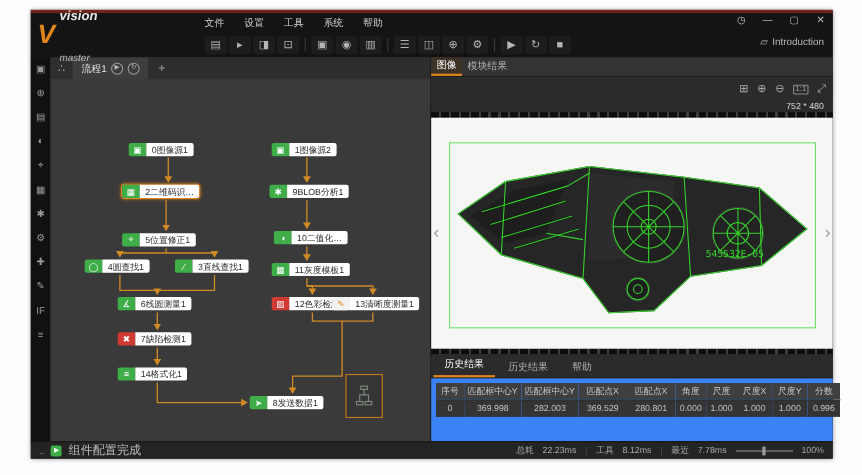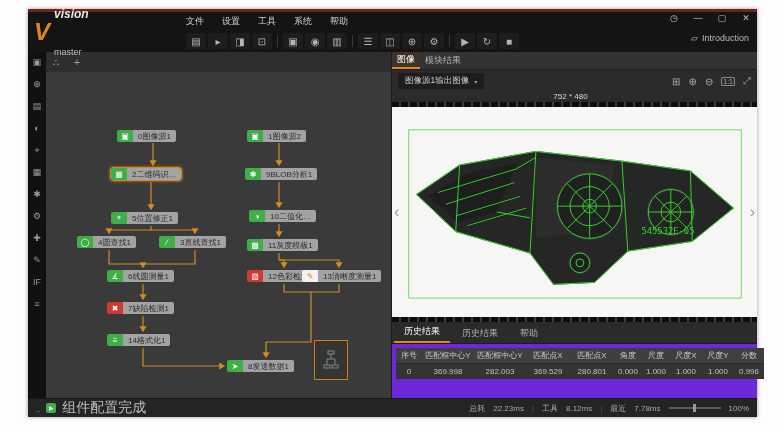--- a/index.html
+++ b/index.html
@@ -6,21 +6,21 @@
   html,body { width:784px; height:432px; background:#ffffff; font-family:"Liberation Sans", sans-serif; overflow:hidden; }
   .page { position:relative; width:784px; height:432px; background:#fdfdfd; }
   .app { position:absolute; left:28px; top:9px; width:729px; height:408px; background:#262626; display:flex; flex-direction:column; box-shadow:0 0 4px rgba(0,0,0,.4); border-top:3px solid #6e241c; }
 
   
   .header { position:relative; background:#141414; flex:0 0 40px; }
   .logo { position:absolute; left:6px; top:2px; width:120px; height:36px; display:flex; align-items:center; gap:4px; }
   .logo-v { color:#e0861a; font-size:24px; font-weight:bold; font-style:italic; line-height:1; }
   .logo-text { display:flex; flex-direction:column; color:#e8e8e8;gap:28px; }
   .logo-top { font-size:12px; font-weight:bold; font-style:italic; line-height:12px; }
-  .logo-bottom { font-size:9px; color:#bdbdbd; line-height:9px; }
+  .logo-bottom { font-size:9px; font-style:italic; color:#bdbdbd; line-height:9px; }
   .menubar { position:absolute; left:158px; top:0; height:18px; display:flex; align-items:center; gap:18px; }
   .menu-item { color:#cfcfcf; font-size:9px; cursor:default; }
   .win-controls { position:absolute; right:4px; top:1px; display:flex; gap:10px; align-items:center; }
   .win-btn { color:#bdbdbd; font-size:9px; width:14px; text-align:center; }
   .toolrow { position:absolute; left:158px; right:0; top:18px; height:22px; display:flex; align-items:center; gap:2px; }
   .tb-icon { width:20px; height:16px; display:flex; align-items:center; justify-content:center; color:#b5b5b5; font-size:10px; background:#1d1d1d; border-radius:2px; }
   .tb-sep { width:1px; height:12px; background:#3a3a3a; margin:0 3px; }
   .intro-btn { position:absolute; right:8px; top:21px; color:#b9b9b9; font-size:9px; display:flex; gap:4px; align-items:center; }
 
   
@@ -32,62 +32,62 @@
   .flow-panel { flex:0 0 346px; display:flex; flex-direction:column; background:#3a3a3a; border-right:1px solid #1c1c1c; }
   .flow-tabbar { flex:0 0 20px; background:#2e2e2e; display:flex; align-items:center; }
   .flow-list-icon { width:20px; text-align:center; color:#a9a9a9; font-size:10px; }
   .flow-tab { height:20px; background:#3d3d3d; color:#e0e0e0; font-size:9px; display:flex; align-items:center; gap:4px; padding:0 8px; border-right:1px solid #262626; }
   .flow-run { width:11px; height:11px; border:1px solid #9a9a9a; border-radius:50%; color:#b9b9b9; font-size:6px; line-height:9px; text-align:center; }
   .flow-add { width:22px; text-align:center; color:#9f9f9f; font-size:11px; }
   .canvas { position:relative; flex:1; background:#3a3a3a; overflow:hidden; }
   .canvas svg.wires { position:absolute; left:0; top:0; }
   .node { position:absolute; display:flex; height:14px; align-items:stretch; border:1px solid transparent; border-radius:3px; }
   .node .nicon { width:16px; display:flex; align-items:center; justify-content:center; color:#fff; font-size:8px; border-radius:2px 0 0 2px; }
-  .node .nlabel { background:#a3a3a3; color:#2b2b2b; font-size:8px; display:flex; align-items:center; padding:0 5px; border-radius:0 2px 2px 0; white-space:nowrap; }
+  .node .nlabel { background:#ffffff; color:#2b2b2b; font-size:8px; display:flex; align-items:center; padding:0 5px; border-radius:0 2px 2px 0; white-space:nowrap; }
   .nicon.green { background:#3fae49; }
   .nicon.red { background:#cf3a32; }
   .nicon.pen { background:#f2f2f2; color:#e0861a; }
   .node.selected { border-color:#e0861a; box-shadow:0 0 3px #e0861a; }
   .minimap { position:absolute; left:268px; top:268px; width:34px; height:40px; background:#353535; border:1px solid #c87e1e; display:flex; align-items:center; justify-content:center; }
   .minimap svg { opacity:.8; }
 
   
   .right-panel { flex:1; display:flex; flex-direction:column; background:#2b2b2b; min-width:0; }
   .rp-tabs { flex:0 0 18px; background:#333333; display:flex; border-bottom:1px solid #1f1f1f; }
   .rp-tab { padding:0 5px; font-size:9px; color:#b5b5b5; display:flex; align-items:center; }
   .rp-tab.active { color:#fff; background:#3d3327; border-bottom:2px solid #e0861a; }
   .rp-subbar { flex:0 0 22px; display:flex; align-items:center; padding:0 6px; gap:4px; background:#2b2b2b; }
   .src-chip { background:#1d1d1d; color:#cfcfcf; font-size:8.5px; height:16px; display:flex; align-items:center; gap:5px; padding:0 7px; }
   .chip-caret { font-size:6px; color:#9a9a9a; }
   .rp-tools { margin-left:auto; display:flex; gap:8px; align-items:center; }
   .vt-icon { color:#a8a8a8; font-size:10px; }
   .vt-icon.small { font-size:7px; border:1px solid #8a8a8a; padding:0 1px; border-radius:1px; }
-  .res-row { flex:0 0 10px; display:flex; justify-content:center; padding-right:8px; }
+  .res-row { flex:0 0 10px; display:flex; justify-content:flex-end; padding-right:8px; }
   .res-label { color:#d8d8d8; font-size:8px; line-height:10px; }
   .film { flex:0 0 5px; background:repeating-linear-gradient(90deg,#0d0d0d 0 7px,#3c3c3c 7px 9px); }
   .stage { position:relative; flex:0 0 210px; background:#f6f6f4; display:flex; align-items:center; justify-content:center; }
   .nav-arrow { position:absolute; top:50%; transform:translateY(-50%); color:#9a9a9a; font-size:16px; z-index:3; }
   .nav-arrow.prev { left:2px; }
   .nav-arrow.next { right:2px; }
   .pixel-row { flex:0 0 12px; display:flex; justify-content:flex-end; align-items:center; padding-right:6px; background:#2b2b2b; }
   .pixel-info { color:#9f9f9f; font-size:8px; }
 
   .result-tabs { flex:0 0 19px; display:flex; align-items:flex-end; gap:2px; background:#2b2b2b; border-bottom:1px solid #1e1e1e; padding-left:2px; }
   .rtab { font-size:9px; color:#b2b2b2; padding:3px 10px; }
   .rtab.active { color:#fff; border-bottom:2px solid #e0861a; }
-  .rtable { flex:1; background:#6d28d9; padding:4px 4px 0 4px; }
+  .rtable { flex:1; background:#3b82f6; padding:4px 4px 0 4px; }
   table { width:100%; border-collapse:collapse; table-layout:fixed; }
   th { background:#3f3f3f; color:#c9c9c9; font-size:8px; font-weight:normal; height:15px; overflow:hidden; white-space:nowrap; }
   td { background:#343434; color:#c2c2c2; font-size:8px; text-align:center; height:16px; border-top:1px solid #2a2a2a; overflow:hidden; white-space:nowrap; }
 
   
   .statusbar { flex:0 0 14px; background:#242424; display:flex; align-items:center; padding:0 8px; gap:6px; border-top:1px solid #171717; }
   .grip { color:#8a8a8a; font-size:8px; }
   .run-badge { width:10px; height:10px; background:#3fae49; border-radius:2px; color:#fff; font-size:6px; line-height:10px; text-align:center; }
-  .status-text { color:#bdbdbd; font-size:14px; }
+  .status-text { color:#bdbdbd; font-size:11px; }
   .sb-right { margin-left:auto; display:flex; align-items:center; gap:8px; }
   .sb-metric { color:#a8a8a8; font-size:8px; }
   .sb-div { color:#555; font-size:8px; }
   .zoom-track { width:52px; height:2px; background:#5a5a5a; position:relative; }
   .zoom-thumb { position:absolute; left:24px; top:-3px; width:3px; height:8px; background:#9a9a9a; }
   .zoom-pct { color:#a8a8a8; font-size:8px; }
 </style>
 </head>
 <body>
 
@@ -153,20 +153,25 @@
       <span class="tool-icon">⚙</span>
       <span class="tool-icon">✚</span>
       <span class="tool-icon">✎</span>
       <span class="tool-icon">IF</span>
       <span class="tool-icon">≡</span>
     </div>
 
     <div class="flow-panel">
       <div class="flow-tabbar">
         <span class="flow-list-icon">∴</span>
+        <div class="flow-tab">
+          <span>流程1</span>
+          <span class="flow-run">▶</span>
+          <span class="flow-run">↻</span>
+        </div>
         <span class="flow-add">+</span>
       </div>
 
       <div class="canvas">
         <svg class="wires" width="346" height="333">
           <defs>
             <marker id="arr" markerWidth="6" markerHeight="6" refX="4" refY="3" orient="auto">
               <path d="M0,0 L5,3 L0,6 Z" fill="#d08a26"></path>
             </marker>
           </defs>
@@ -264,24 +269,20 @@
       </div>
     </div>
 
     <div class="right-panel">
       <div class="rp-tabs">
         <span class="rp-tab active">图像</span>
         <span class="rp-tab">模块结果</span>
       </div>
 
       <div class="rp-subbar">
-        <div class="src-chip">
-          <span>图像源1输出图像</span>
-          <span class="chip-caret">▾</span>
-        </div>
         <div class="rp-tools">
           <span class="vt-icon">⊞</span>
           <span class="vt-icon">⊕</span>
           <span class="vt-icon">⊖</span>
           <span class="vt-icon small">1:1</span>
           <span class="vt-icon">⤢</span>
         </div>
       </div>
 
       <div class="res-row">

